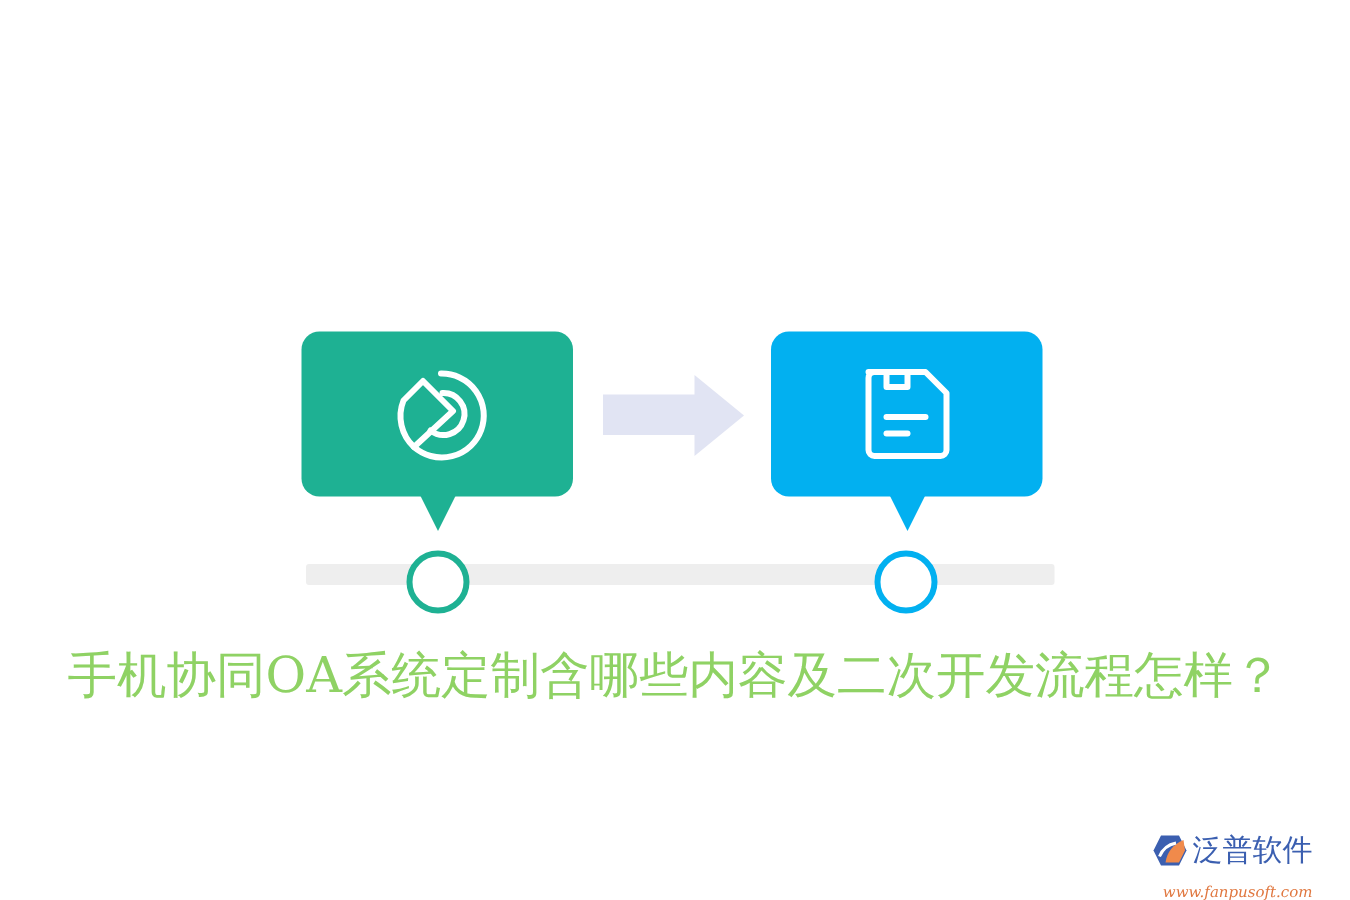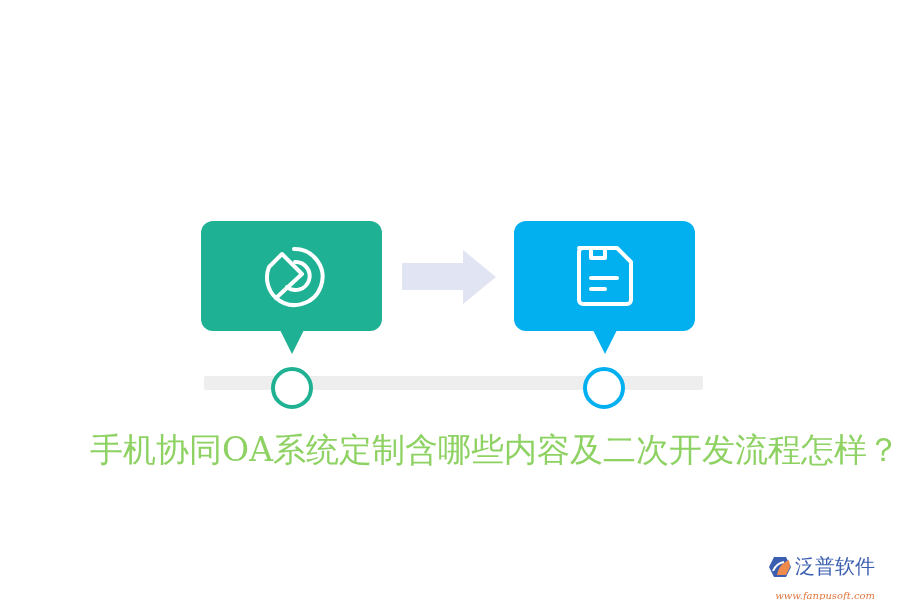--- a/index.html
+++ b/index.html
@@ -21,21 +21,21 @@
   }
   .track {
     left: 204px; top: 376px; width: 499px; height: 14px;
     background: #eeeeee; border-radius: 2px;
   }
   .node {
     width: 34px; height: 34px; border-radius: 50%;
     background: #fff; border: 4px solid;
   }
   .title {
-    left: 0; top: 428px; width: 900px; text-align: right;
+    left: 0; top: 428px; width: 900px; text-align: center;
     font-size: 33px; color: #8fd264; letter-spacing: 0px;
     white-space: nowrap;
   }
   .logo {
     left: 768px; top: 553px; display: flex; flex-direction: column; align-items: flex-end; gap: 11px;
   }
   .logo-row { display: flex; align-items: center; }
   .logo-name {
     font-family: "DejaVu Sans", sans-serif; font-size: 20px; color: #3b5fb0; margin-left: 3px;
   }

